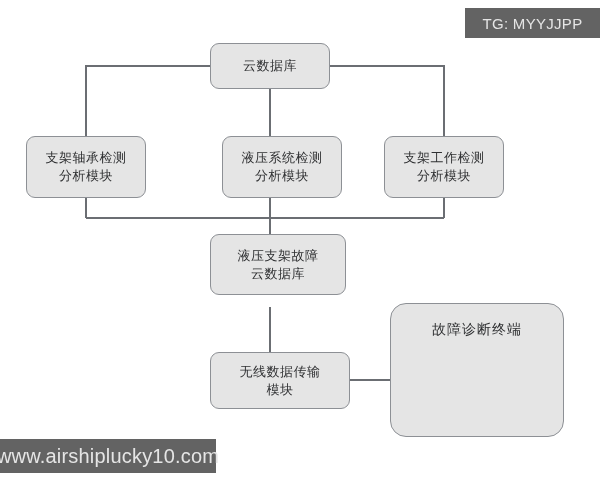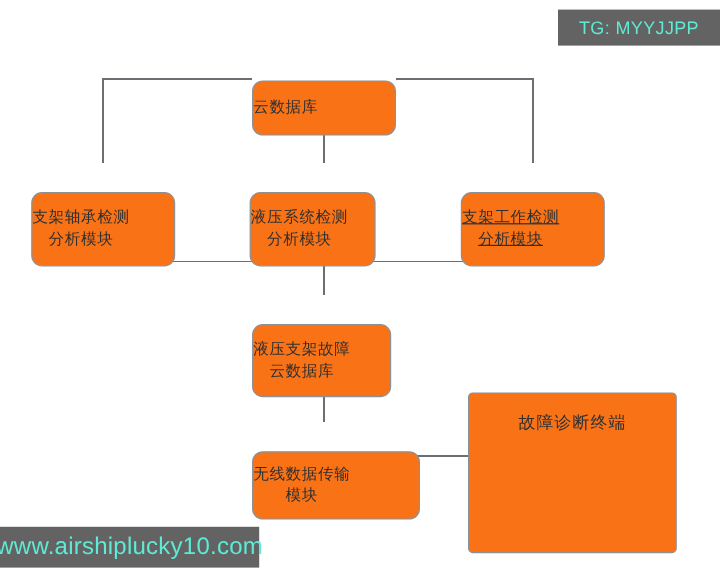--- a/index.html
+++ b/index.html
@@ -22,51 +22,51 @@
     position: absolute;
     left: 0;
     top: 0;
     width: 600px;
     height: 480px;
     pointer-events: none;
   }
   .node {
     position: absolute;
     box-sizing: border-box;
-    background: #f97316;
+    background: #e5e5e5;
     border: 1px solid #8d9095;
     border-radius: 9px;
     display: flex;
     align-items: center;
+    justify-content: center;
     text-align: center;
     color: #2f3032;
     font-size: 13px;
     line-height: 1.35;
     letter-spacing: 0.5px;
     z-index: 2;
-    margin-top: 24px;
   }
   .node.container {
     display: block;
-    border-radius: 4px;
+    border-radius: 16px;
   }
   .container-title {
     position: absolute;
     left: 0;
     right: 0;
     top: 16px;
     text-align: center;
     font-size: 14px;
     letter-spacing: 1px;
     color: #2f3032;
   }
   .watermark {
     position: absolute;
     background: #636363;
-    color: #5eead4;
+    color: #e5e5e5;
     display: flex;
     align-items: center;
     justify-content: center;
     z-index: 5;
     font-family: "Liberation Sans", sans-serif;
   }
   #wm-tag {
     right: 0;
     top: 8px;
     width: 135px;
@@ -117,35 +117,35 @@
     <span>云数据库</span>
   </div>
 
   <div class="node" id="node-bearing-module" style="left:26px; top:136px; width:120px; height:62px;">
     <span>
       <span>支架轴承检测</span><br>
       <span>分析模块</span>
     </span>
   </div>
 
-  <div class="node" id="node-hydraulic-module" style="left:208px; top:136px; width:105px; height:62px;">
+  <div class="node" id="node-hydraulic-module" style="left:222px; top:136px; width:120px; height:62px;">
     <span>
       <span>液压系统检测</span><br>
       <span>分析模块</span>
     </span>
   </div>
 
-  <div class="node" id="node-support-work-module" style="left:384px; top:136px; width:120px; height:62px;text-decoration:underline;">
+  <div class="node" id="node-support-work-module" style="left:384px; top:136px; width:120px; height:62px;">
     <span>
       <span>支架工作检测</span><br>
       <span>分析模块</span>
     </span>
   </div>
 
-  <div class="node" id="node-fault-diagnosis" style="left:210px; top:246px; width:116px; height:61px;">
+  <div class="node" id="node-fault-diagnosis" style="left:210px; top:234px; width:136px; height:61px;">
     <span>
       <span>液压支架故障</span><br>
       <span>云数据库</span>
     </span>
   </div>
 
   <div class="node" id="node-wireless-transmission" style="left:210px; top:352px; width:140px; height:57px;">
     <span>
       <span>无线数据传输</span><br>
       <span>模块</span>

